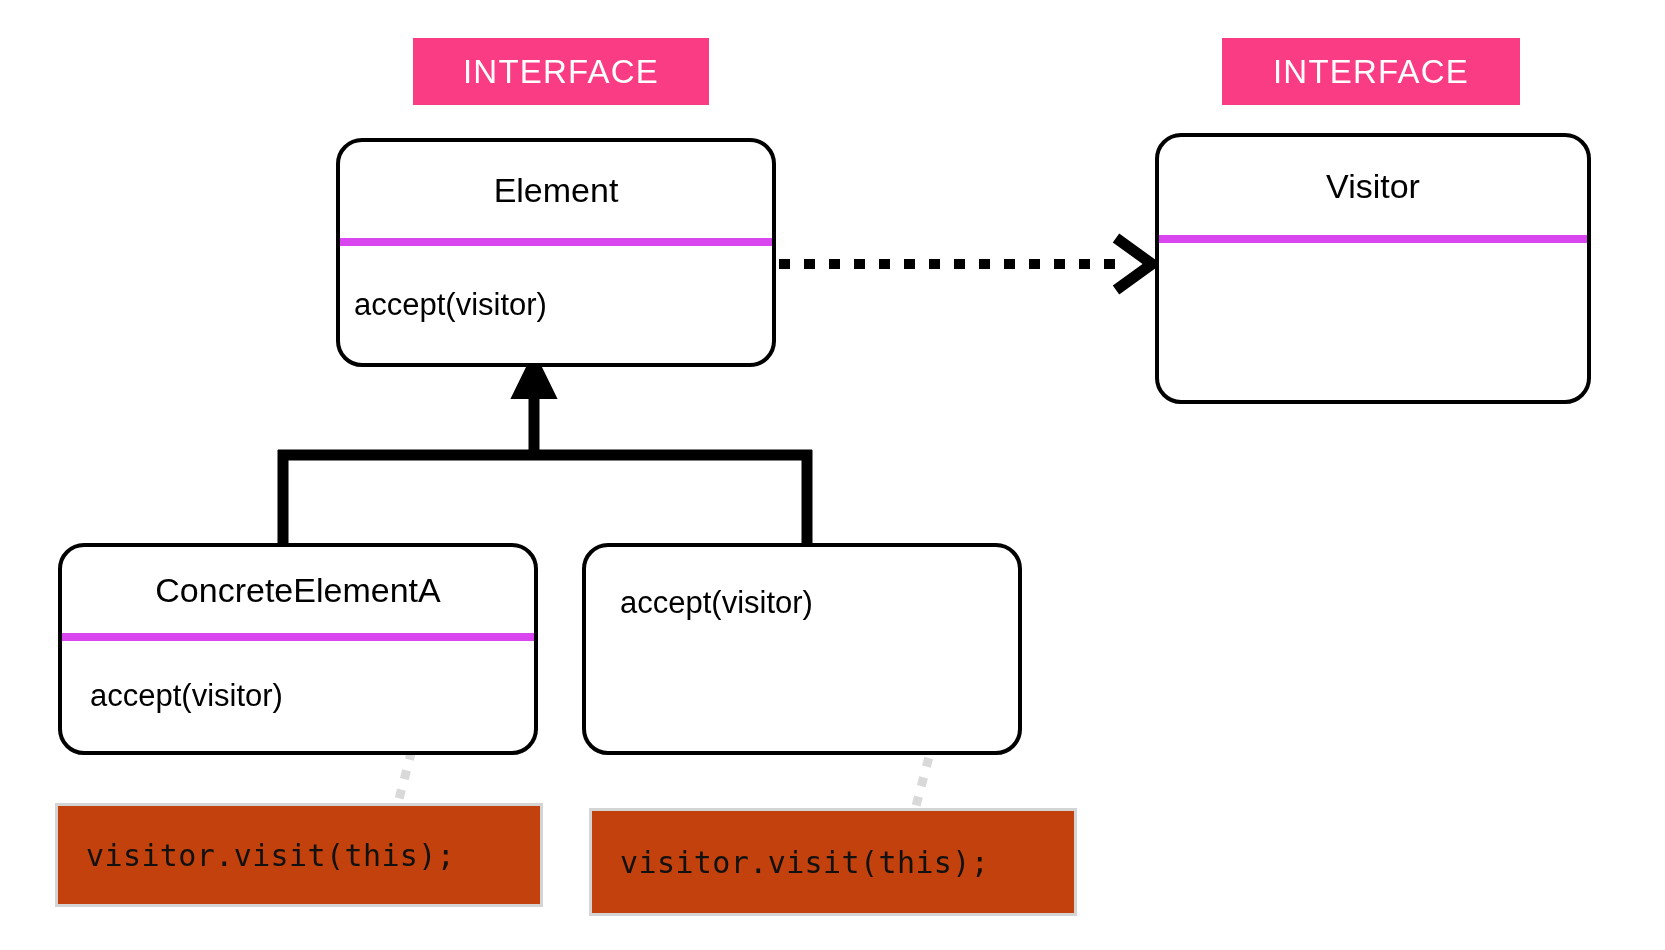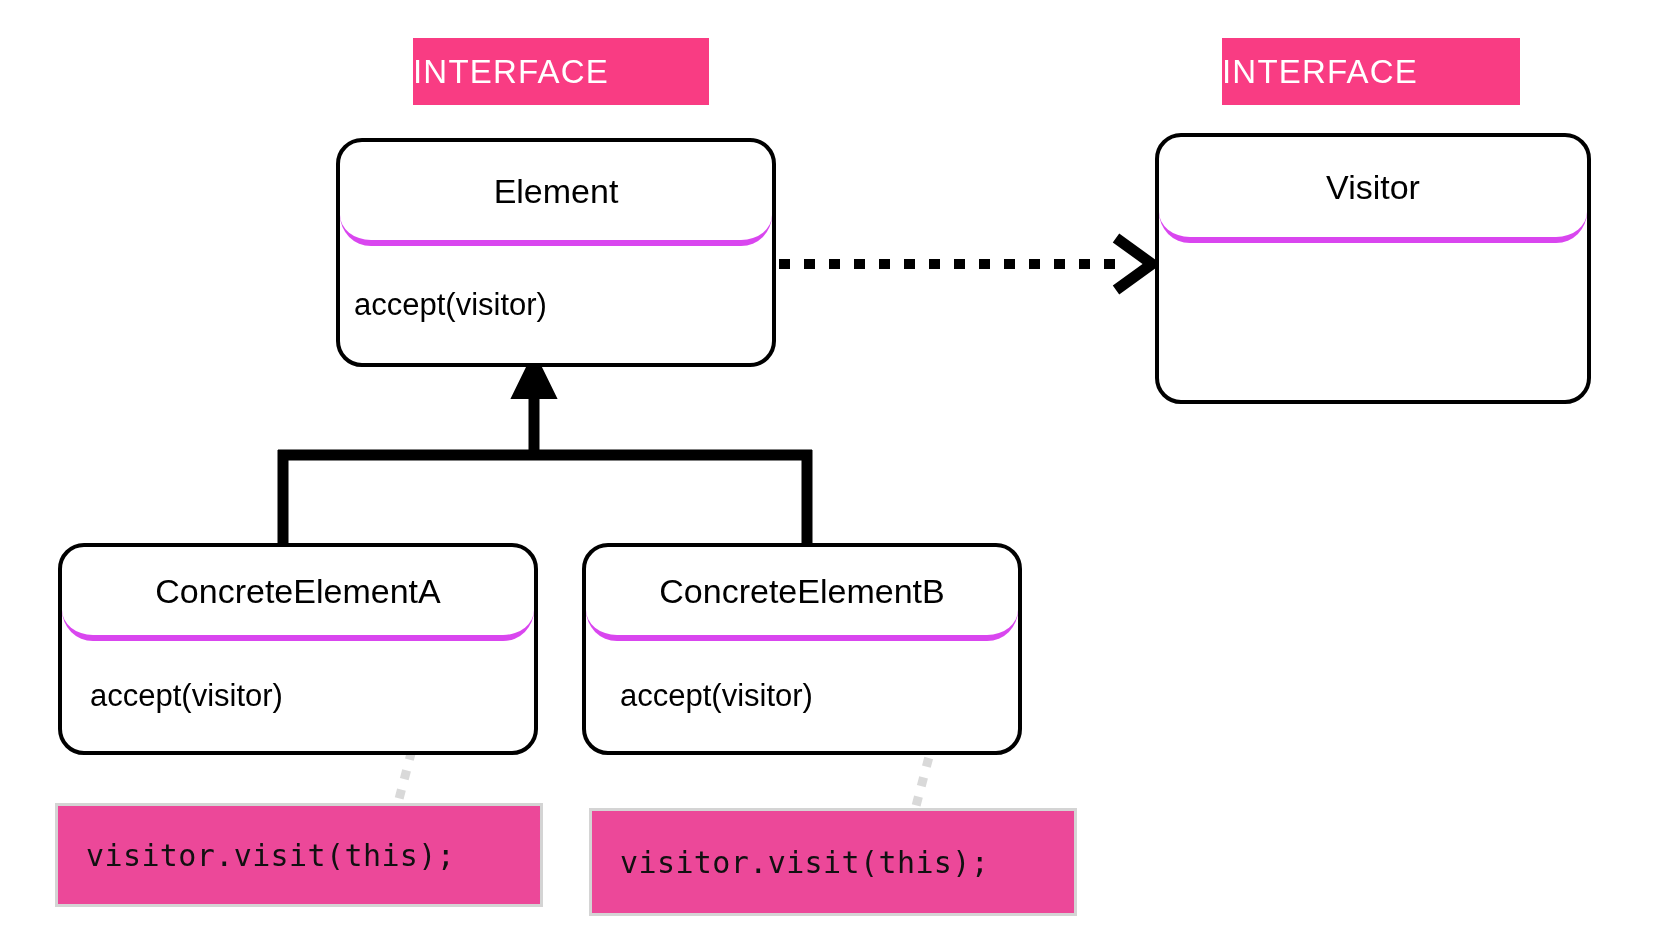--- a/index.html
+++ b/index.html
@@ -18,20 +18,21 @@
     height: 950px;
     background: #ffffff;
     overflow: hidden;
   }
 
   
   .iface-badge {
     position: absolute;
     display: flex;
     align-items: center;
+    justify-content: center;
     color: #ffffff;
     font-size: 33px;
     letter-spacing: 1.2px;
     font-weight: 400;
     font-family: "Liberation Sans", sans-serif;
     user-select: none;
   }
 
   
   .uml-box {
@@ -44,25 +45,24 @@
     flex-direction: column;
     overflow: hidden;
   }
   .uml-name {
     display: flex;
     align-items: center;
     justify-content: center;
     font-size: 34px;
     font-weight: 400;
     color: #000000;
-    border-bottom: 6px solid #d946ef;
+    border-bottom: 8px solid #d946ef;
     box-sizing: border-box;
     text-align: center;
     white-space: nowrap;
-    border-radius: 31px;
   }
   .uml-members {
     display: flex;
     flex-direction: column;
     justify-content: center;
     box-sizing: border-box;
     padding-left: 18px;
     border-radius: 24px;
   }
   .uml-member {
@@ -86,21 +86,21 @@
   #box-concrete-a .uml-members { height: 112px; padding-left: 28px; }
 
   #box-concrete-b   { left: 582px; top: 543px;  width: 440px; height: 212px; }
   #box-concrete-b .uml-name    { height: 96px; }
   #box-concrete-b .uml-members { height: 112px; padding-left: 34px; }
 
   
   .code-note {
     position: absolute;
     box-sizing: border-box;
-    background: #ec4899;
+    background: #c2410c;
     border: 3px solid #d4d4d4;
     display: flex;
     align-items: center;
     padding-left: 28px;
   }
   .code-note span {
     font-family: "DejaVu Sans Mono", "Liberation Mono", monospace;
     font-size: 30px;
     color: #111111;
     letter-spacing: 0.4px;
@@ -167,21 +167,20 @@
   </div>
 
   <div class="uml-box" id="box-concrete-a">
     <div class="uml-name">ConcreteElementA</div>
     <div class="uml-members">
       <div class="uml-member">accept(visitor)</div>
     </div>
   </div>
 
   <div class="uml-box" id="box-concrete-b">
-    <div class="uml-name">ConcreteElementB</div>
     <div class="uml-members">
       <div class="uml-member">accept(visitor)</div>
     </div>
   </div>
 
   <div class="code-note" id="note-a">
     <span>visitor.visit(this);</span>
   </div>
 
   <div class="code-note" id="note-b">

